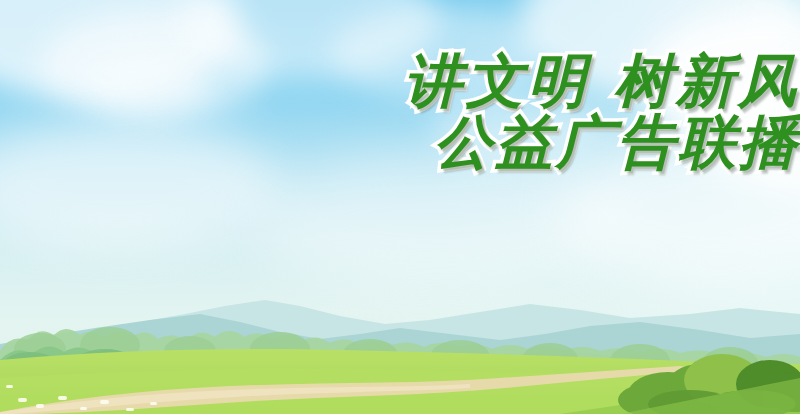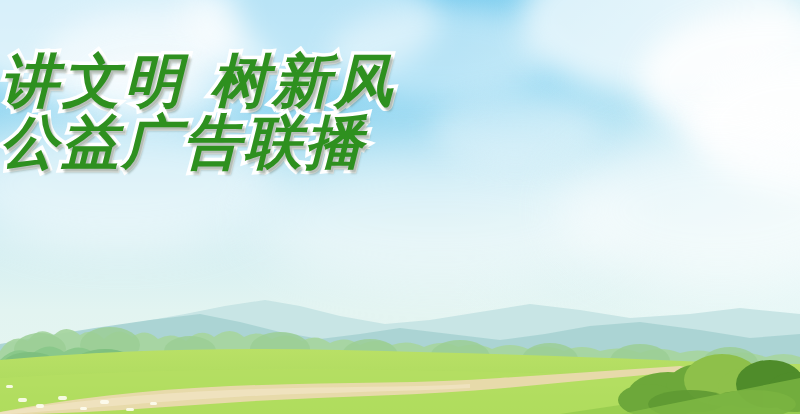--- a/index.html
+++ b/index.html
@@ -70,21 +70,21 @@
   .grass-layer    { bottom: 0; height: 80px;  }
   .bushes-layer   { bottom: 0; height: 70px;  }
   .path-layer     { bottom: 0; height: 70px;  }
 
   
   .headline {
     position: absolute;
     left: 0;
     top: 52px;
     width: 100%;
-    text-align: left;
+    text-align: right;
     z-index: 40;
     line-height: 1.02;
   }
   .hl-line {
     display: block;
     font-family: "DejaVu Sans", "Liberation Sans", sans-serif;
     font-weight: 700;
     font-style: italic;
     color: #2e901f;
     letter-spacing: 2px;

